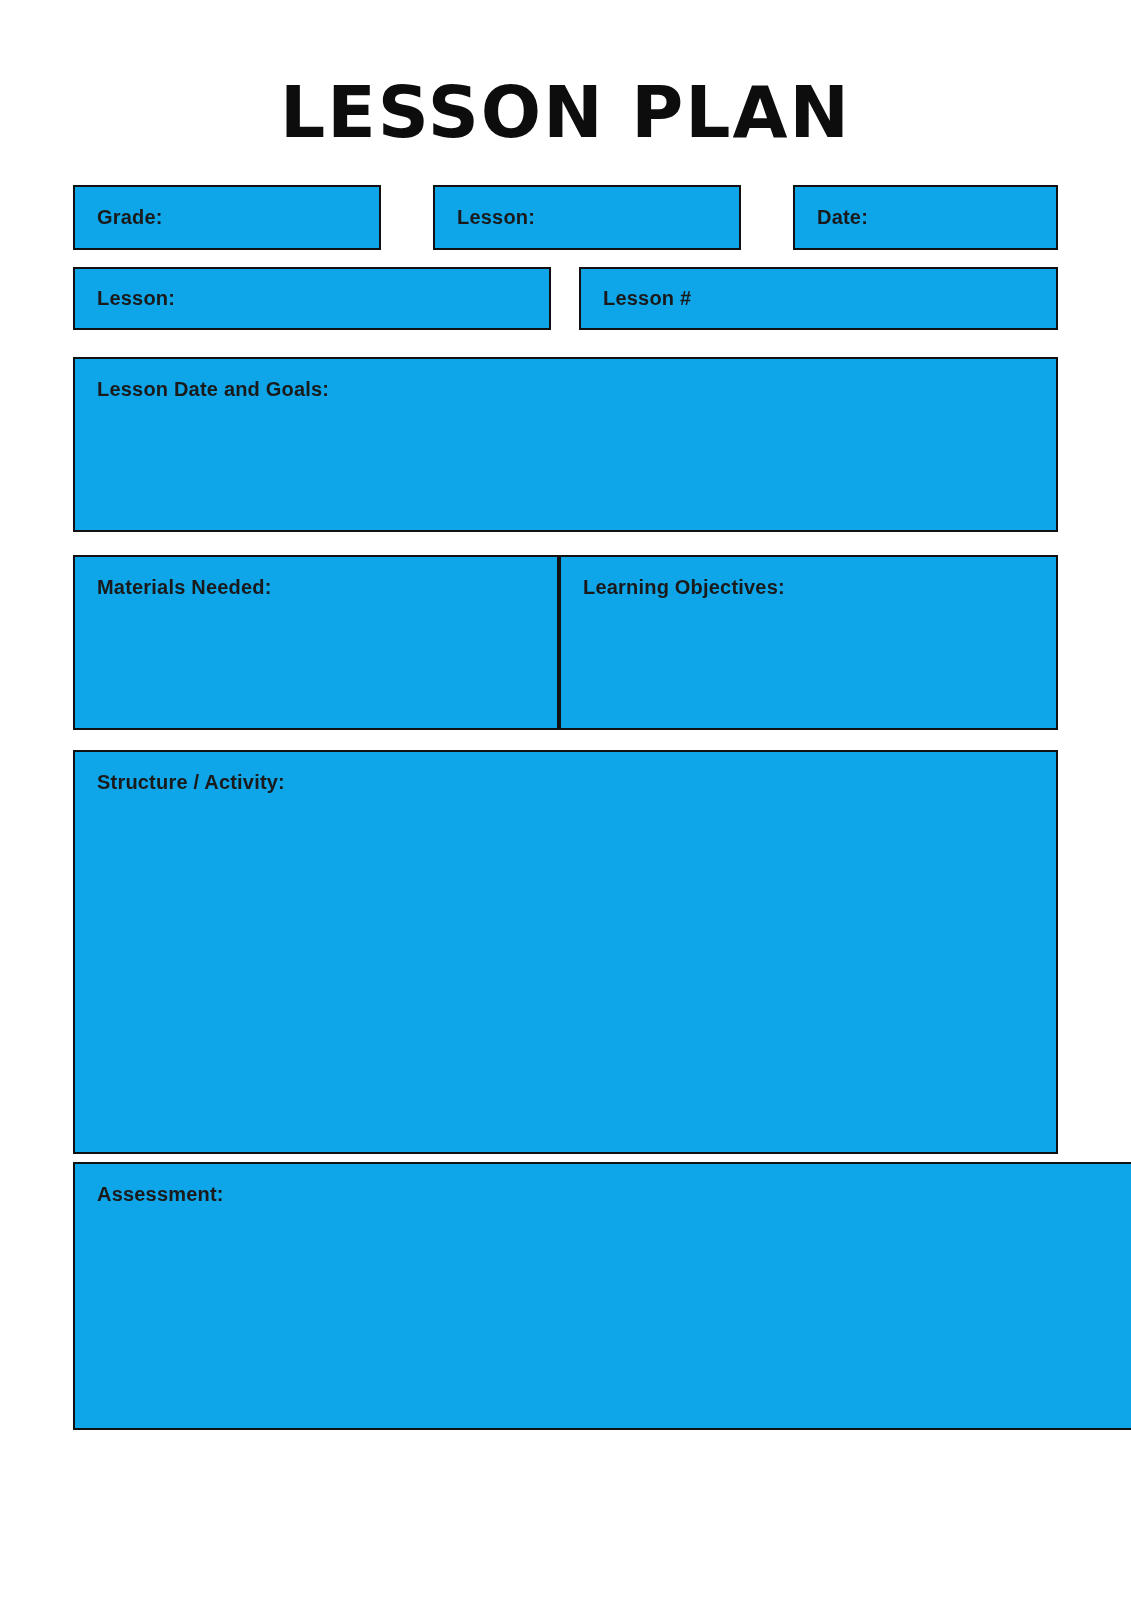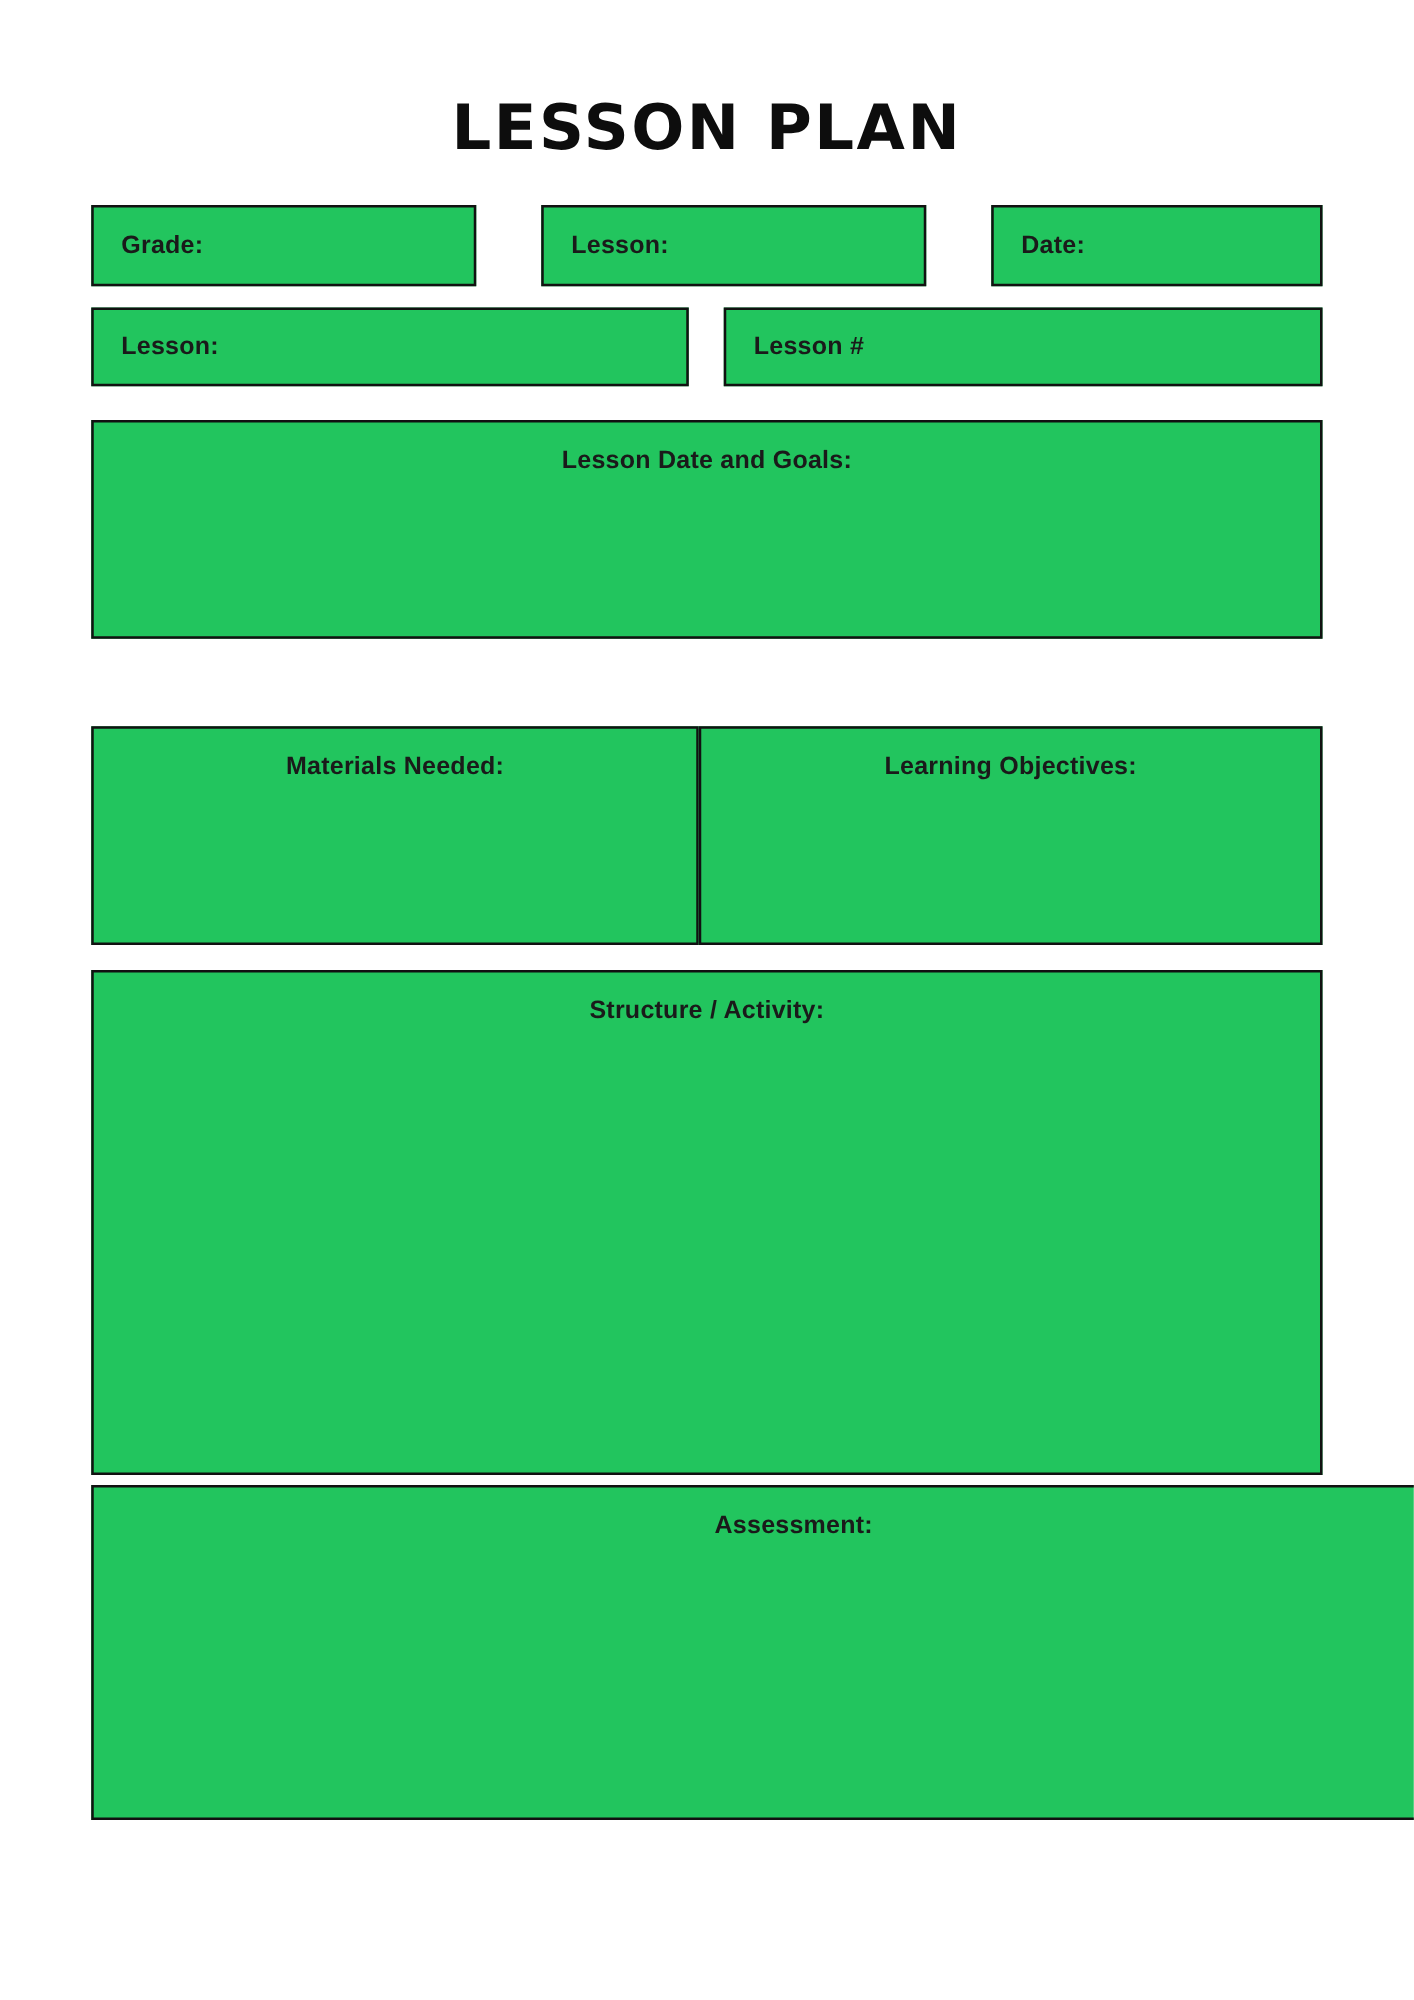--- a/index.html
+++ b/index.html
@@ -13,39 +13,38 @@
     font-family: "Liberation Sans", "DejaVu Sans", sans-serif;
     color: #1a1a1a;
     overflow: hidden;
   }
   .title {
     margin: 0;
     padding-top: 77px;
     text-align: center;
     font-family: "DejaVu Sans", "Liberation Sans", sans-serif;
     font-weight: bold;
-    font-size: 50px;
+    font-size: 71px;
     line-height: 1;
     letter-spacing: 2px;
     color: #0d0d0d;
     white-space: nowrap;
   }
   .content {
     width: 985px;
     margin: 0 auto;
   }
   .row {
     display: flex;
     justify-content: space-between;
   }
   .box {
     box-sizing: border-box;
     border: 2.5px solid #111111;
-    background: #22c55e;
-    text-align: center;
+    background: #0ea5e9;
   }
   .small {
     display: flex;
     align-items: center;
     padding: 0 22px;
   }
   .large {
     padding: 19px 22px;
     display: block;
   }
@@ -68,21 +67,21 @@
   .w-date    { width: 265px; }
   
   .r2 { margin-top: 17px; }
   .r2 .box { height: 63px; }
   .w-topic  { width: 478px; }
   .w-lesson { width: 479px; }
   
   .focus { margin-top: 27px; height: 175px; width: 985px; }
   
   .r3 { margin-top: 23px; }
-  .r3 .box { height: 175px; margin-top: 47px; }
+  .r3 .box { height: 175px; }
   .w-materials  { width: 489px; }
   .w-objectives { width: 502px; }
   
   .structure { margin-top: 20px; height: 404px; width: 985px; }
   
   .assessment { margin-top: 8px; height: 268px; width: 1124px; }
 </style>
 </head>
 <body>
 

